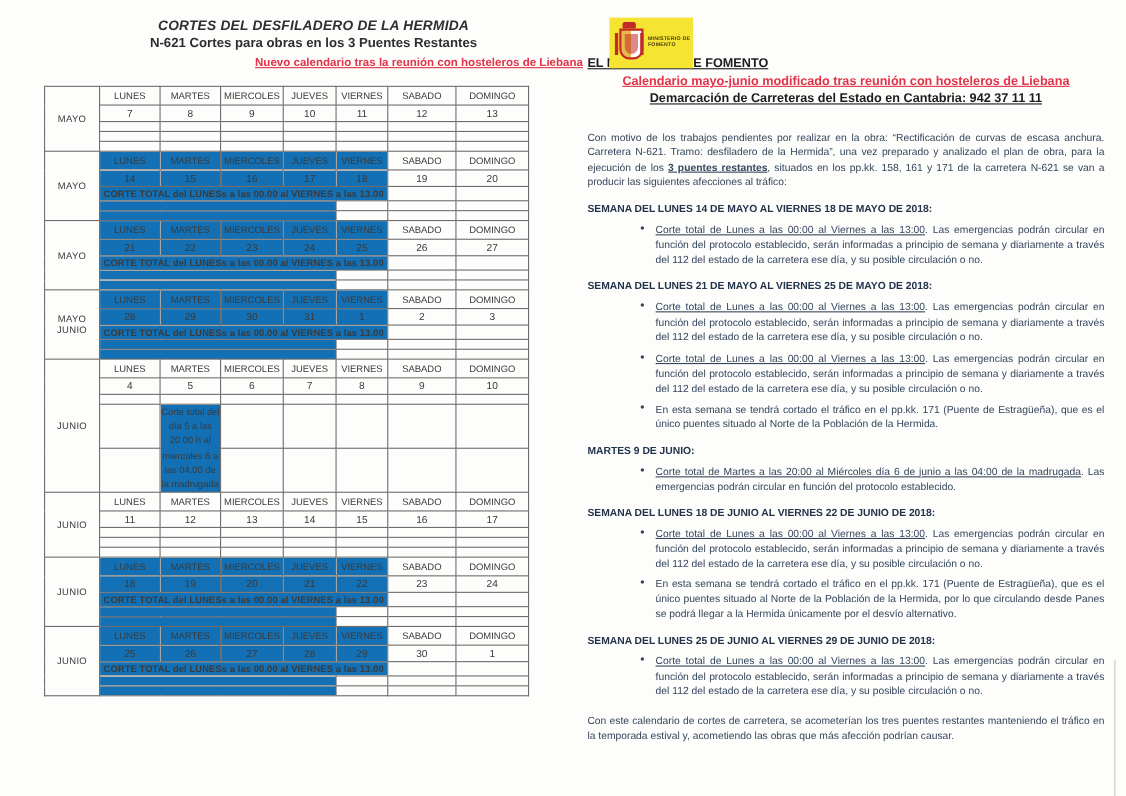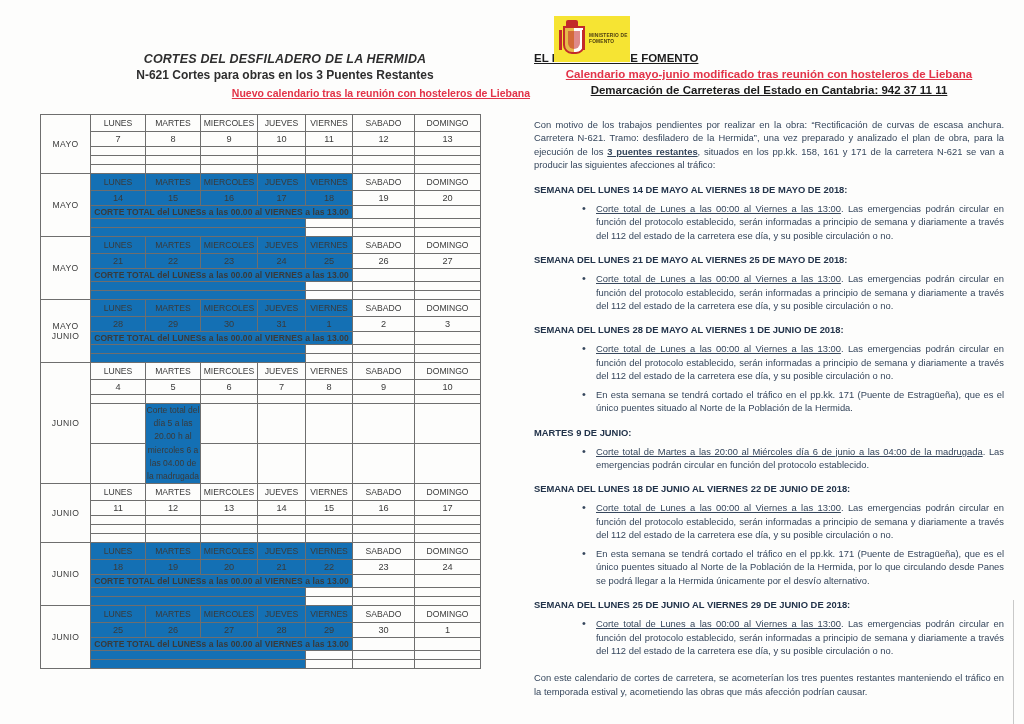--- a/index.html
+++ b/index.html
@@ -3,21 +3,21 @@
 <meta charset="utf-8">
 <style>
   html,body{margin:0;padding:0;background:#e9e9e9;}
   .sheet{
     position:relative;width:1024px;height:724px;background:#fdfdfc;
     font-family:"Liberation Sans",sans-serif;color:#2f2f2f;overflow:hidden;
   }
   .scan-edge{position:absolute;right:10px;top:600px;bottom:0;width:1px;background:#c9c9c9;}
 
   
-  .page-left{position:absolute;left:40px;top:16px;width:490px;margin-top:36px;}
+  .page-left{position:absolute;left:40px;top:16px;width:490px;}
   .l-title{font-size:12.5px;font-weight:bold;font-style:italic;text-align:center;color:#2e2e2e;letter-spacing:.2px;}
   .l-subtitle{font-size:12px;font-weight:bold;text-align:center;color:#2e2e2e;margin-top:2px;}
   .l-note{font-size:10.5px;font-weight:bold;text-align:right;color:#e23348;text-decoration:underline;margin-top:5px;}
   table.cal{border-collapse:collapse;margin-top:15px;width:441px;table-layout:fixed;}
   table.cal td{border:1px solid #6e6e6e;padding:0;font-size:8.5px;text-align:center;color:#3a3a3a;overflow:hidden;}
   td.month{font-size:9px;color:#3c3c3c;letter-spacing:.3px;}
   tr.dayrow td{height:16px;font-size:8.6px;}
   tr.daterow td{height:14px;font-size:9.2px;}
   tr.corterow td{height:12px;}
   tr.thin td{height:8px;}
@@ -426,21 +426,20 @@
     <p class="r-body r-intro"><span>Con motivo de los trabajos pendientes por realizar en la obra: “Rectificación de curvas de escasa anchura. Carretera N-621. Tramo: desfiladero de la Hermida”, una vez preparado y analizado el plan de obra, para la ejecución de los </span><span class="emph">3 puentes restantes</span><span>, situados en los pp.kk. 158, 161 y 171 de la carretera N-621 se van a producir las siguientes afecciones al tráfico:</span></p>
     <div id="sections">
         <div class="sec-head">SEMANA DEL LUNES 14 DE MAYO AL VIERNES 18 DE MAYO DE 2018:</div>
         <ul class="sec-bullets">
           <li><span class="lead">Corte total de Lunes a las 00:00 al Viernes a las 13:00</span><span>. Las emergencias podrán circular en función del protocolo establecido, serán informadas a principio de semana y diariamente a través del 112 del estado de la carretera ese día, y su posible circulación o no.</span></li>
         </ul>
         <div class="sec-head">SEMANA DEL LUNES 21 DE MAYO AL VIERNES 25 DE MAYO DE 2018:</div>
         <ul class="sec-bullets">
           <li><span class="lead">Corte total de Lunes a las 00:00 al Viernes a las 13:00</span><span>. Las emergencias podrán circular en función del protocolo establecido, serán informadas a principio de semana y diariamente a través del 112 del estado de la carretera ese día, y su posible circulación o no.</span></li>
         </ul>
-        <div class="sec-head">SEMANA DEL LUNES 28 DE MAYO AL VIERNES 1 DE JUNIO DE 2018:</div>
         <ul class="sec-bullets">
           <li><span class="lead">Corte total de Lunes a las 00:00 al Viernes a las 13:00</span><span>. Las emergencias podrán circular en función del protocolo establecido, serán informadas a principio de semana y diariamente a través del 112 del estado de la carretera ese día, y su posible circulación o no.</span></li>
           <li><span>En esta semana se tendrá cortado el tráfico en el pp.kk. 171 (Puente de Estragüeña), que es el único puentes situado al Norte de la Población de la Hermida.</span></li>
         </ul>
         <div class="sec-head">MARTES 9 DE JUNIO:</div>
         <ul class="sec-bullets">
           <li><span class="lead">Corte total de Martes a las 20:00 al Miércoles día 6 de junio a las 04:00 de la madrugada</span><span>. Las emergencias podrán circular en función del protocolo establecido.</span></li>
         </ul>
         <div class="sec-head">SEMANA DEL LUNES 18 DE JUNIO AL VIERNES 22 DE JUNIO DE 2018:</div>
         <ul class="sec-bullets">

